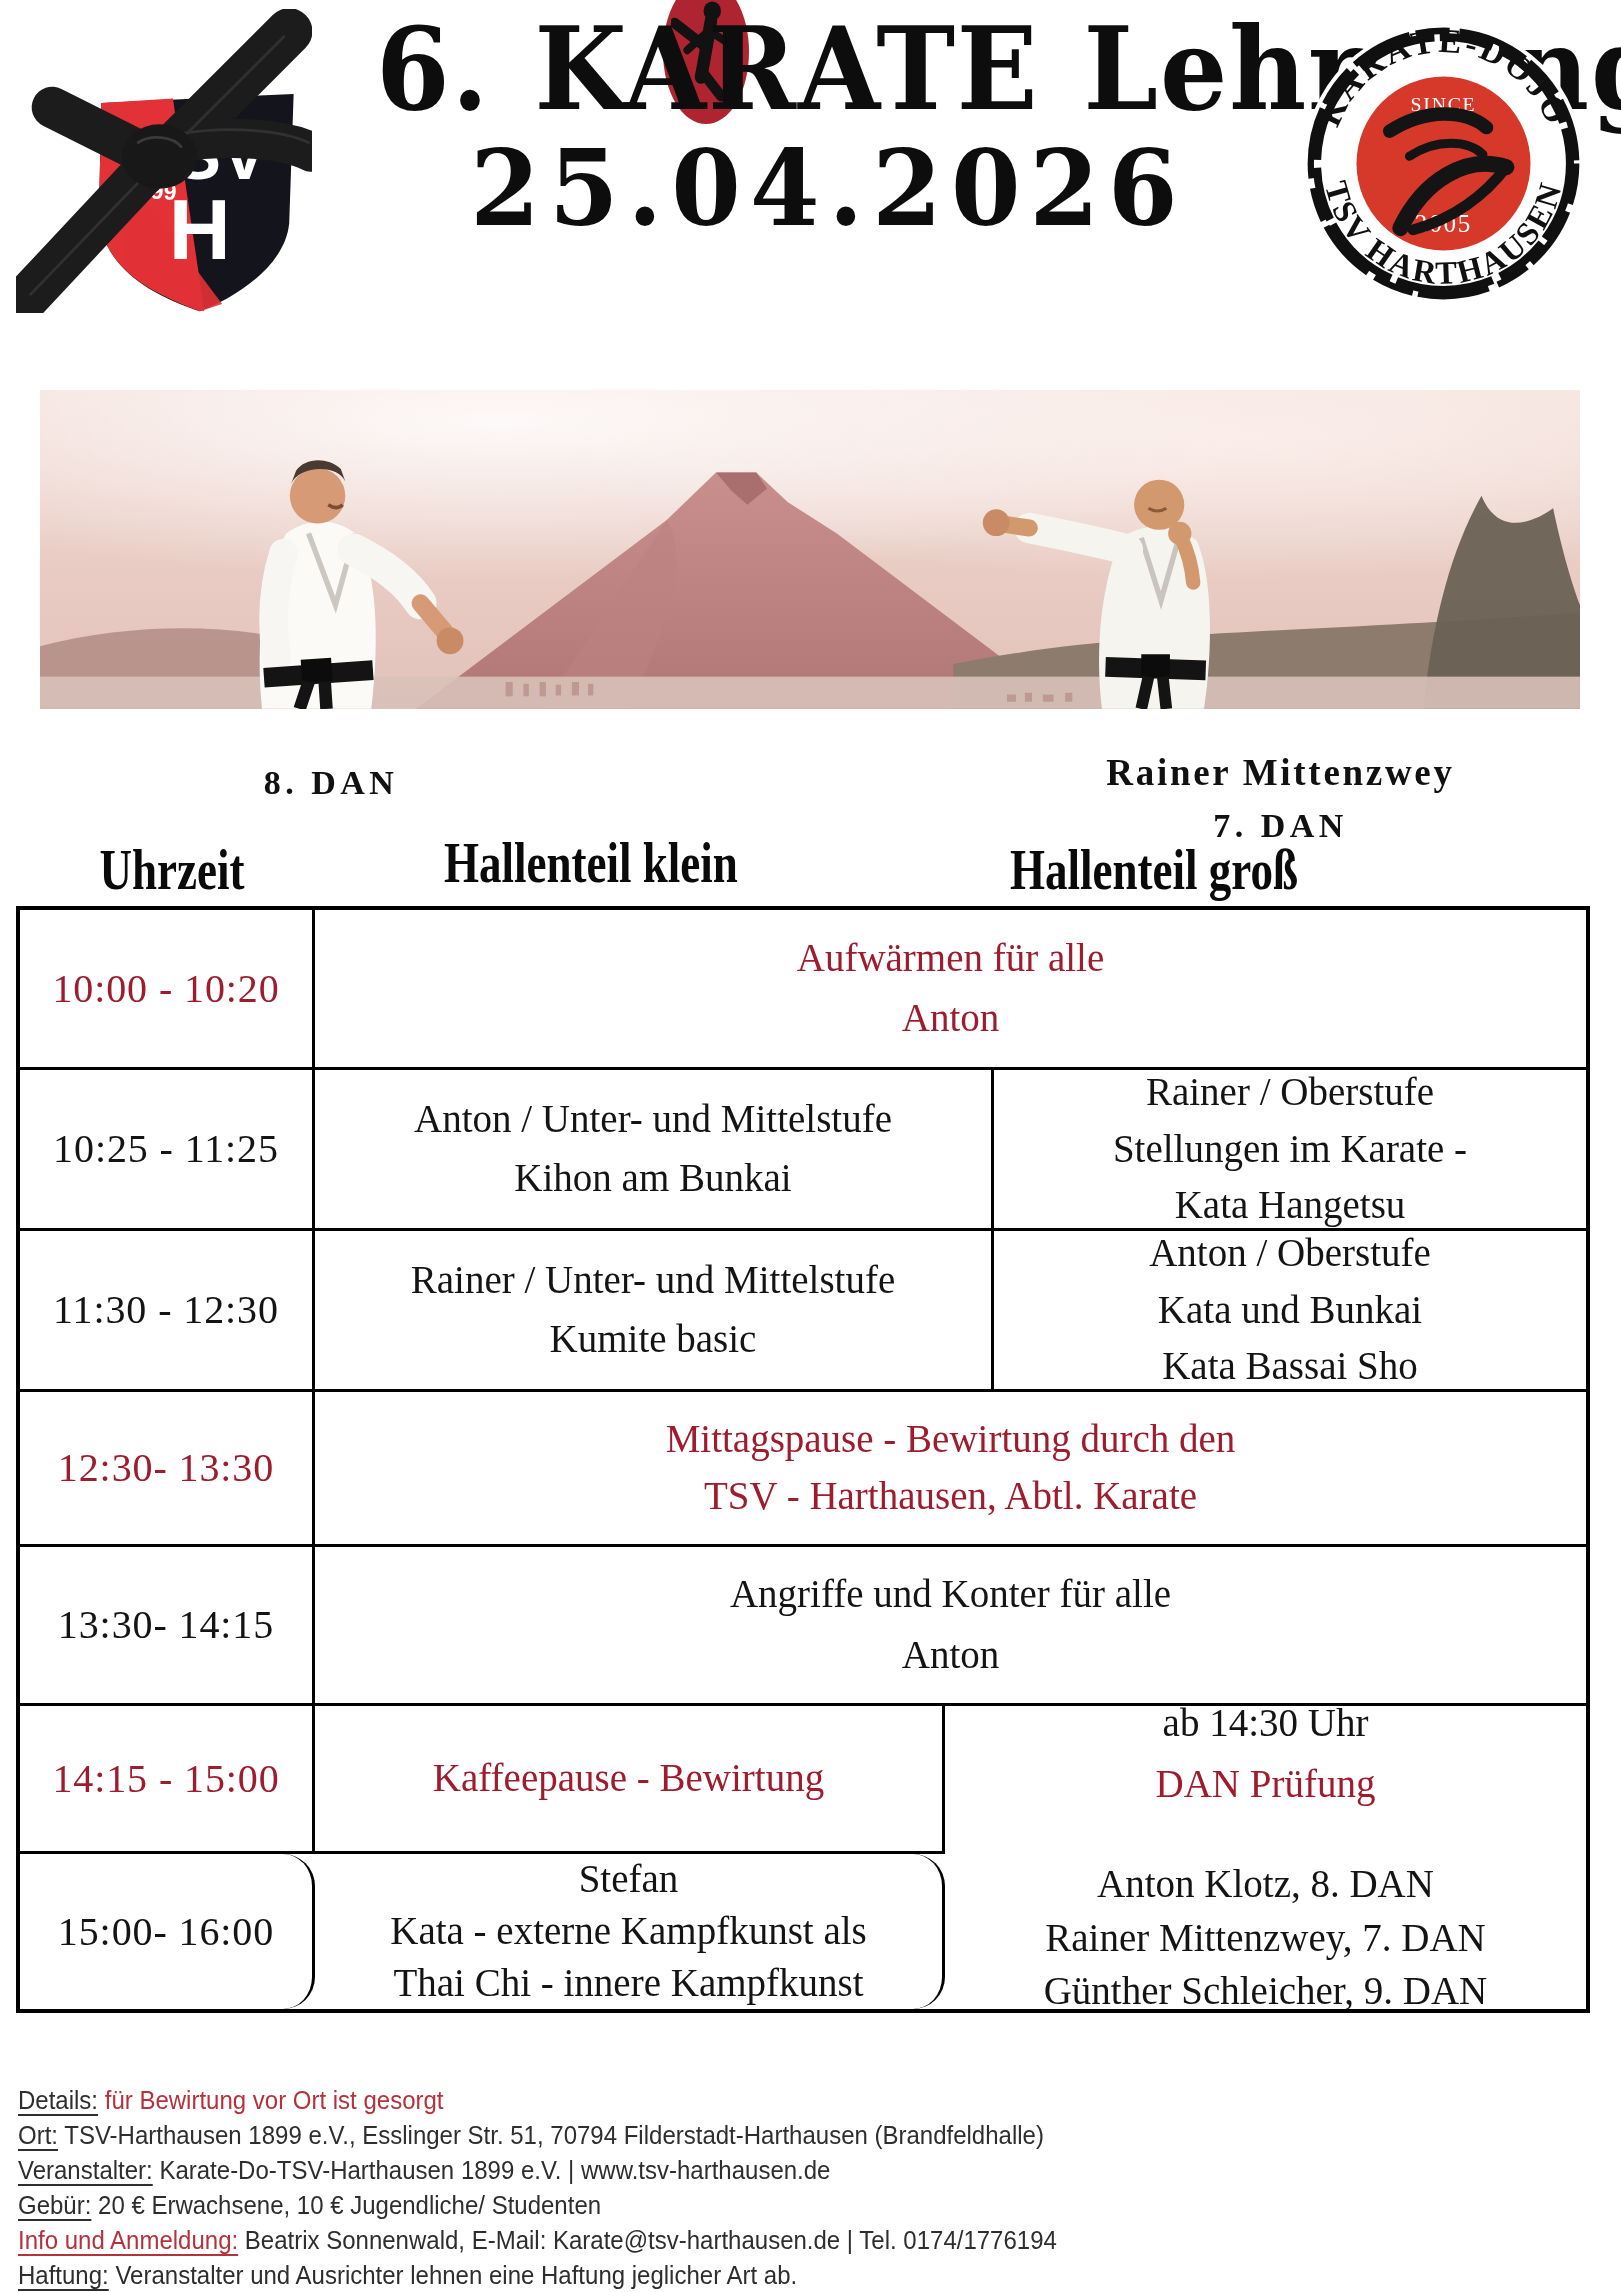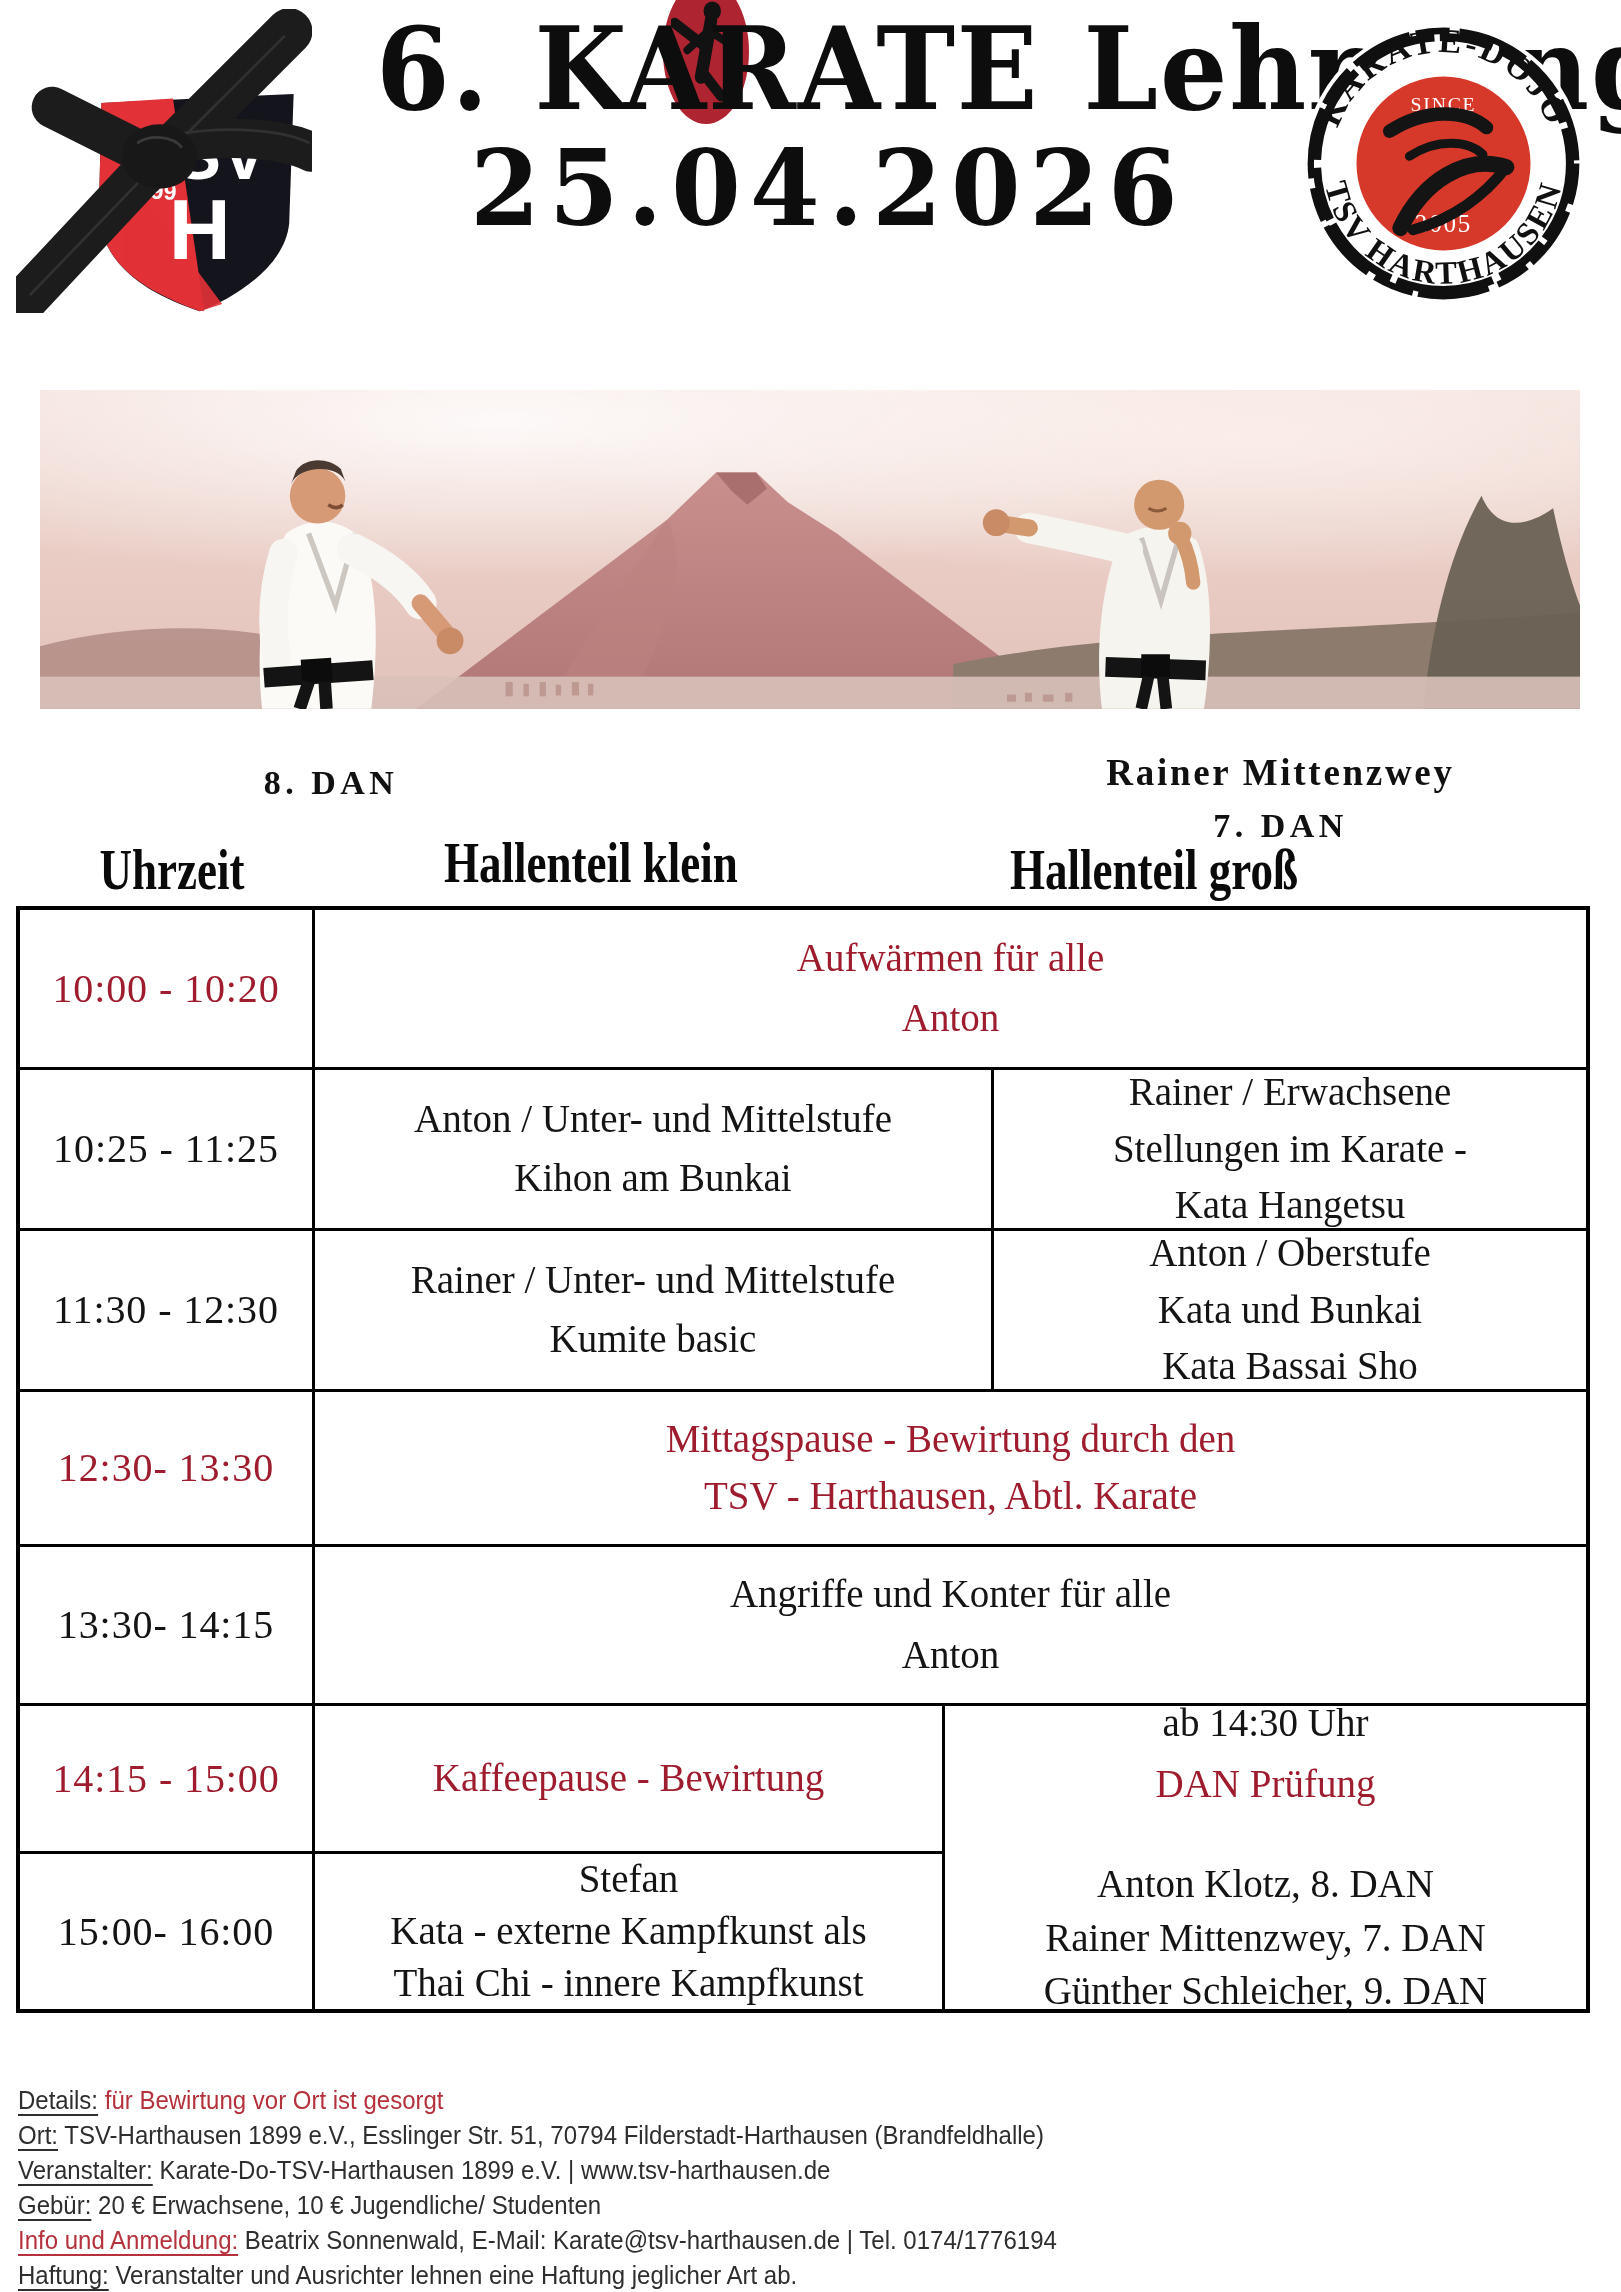--- a/index.html
+++ b/index.html
@@ -51,21 +51,21 @@
         padding:3.6px 9px;}
   .b-r{border-right:3.6px solid #000;}
   .b-b{border-bottom:3.6px solid #000;}
   .t-red{color:#9e1c2d;}
   .t-black{color:#141414;}
   .time{font-size:40px;letter-spacing:0.9px;}
   .gap18{gap:16px;} .gap20{gap:18px;} .gap12{gap:10.7px;}
   .c1{grid-column:1;} .sp24{grid-column:2/5;} .sp23{grid-column:2/4;}
   .c4{grid-column:4/5;} .c2only{grid-column:2/3;}
   .r1{grid-row:1;} .r2{grid-row:2;} .r3{grid-row:3;} .r4{grid-row:4;}
-  .r5{grid-row:5;} .r6{grid-row:6;} .r7{grid-row:7;}
+  .r5{grid-row:5;} .r6{grid-row:6;} .r7{grid-row:7;border-radius:32px;}
   .dan-cell{grid-column:3/5;grid-row:6/8;gap:0;}
   .dan-cell .dl{display:block;}
   .dan-l1{margin-bottom:19.7px;}
   .dan-l2{margin-bottom:47px;}
   .dan-name{margin-top:12.5px;}
 
   
   .footer{position:absolute;left:18px;top:2083px;width:1576px;
           font-family:"Liberation Sans",sans-serif;font-size:25px;line-height:35px;color:#2e2e2e;}
   .footer .lbl{text-decoration:underline;text-underline-offset:4.5px;
@@ -254,21 +254,21 @@
       <span>Aufwärmen für alle</span>
       <span>Anton</span>
     </div>
 
     <div class="cell c1 r2 b-r b-b time t-black">10:25 - 11:25</div>
     <div class="cell sp23 r2 b-r b-b t-black gap20">
       <span>Anton / Unter- und Mittelstufe</span>
       <span>Kihon am Bunkai</span>
     </div>
     <div class="cell c4 r2 b-b t-black gap18">
-      <span>Rainer / Erwachsene</span>
+      <span>Rainer / Oberstufe</span>
       <span>Stellungen im Karate -</span>
       <span>Kata Hangetsu</span>
     </div>
 
     <div class="cell c1 r3 b-r b-b time t-black">11:30 - 12:30</div>
     <div class="cell sp23 r3 b-r b-b t-black gap20">
       <span>Rainer / Unter- und Mittelstufe</span>
       <span>Kumite basic</span>
     </div>
     <div class="cell c4 r3 b-b t-black gap18">

